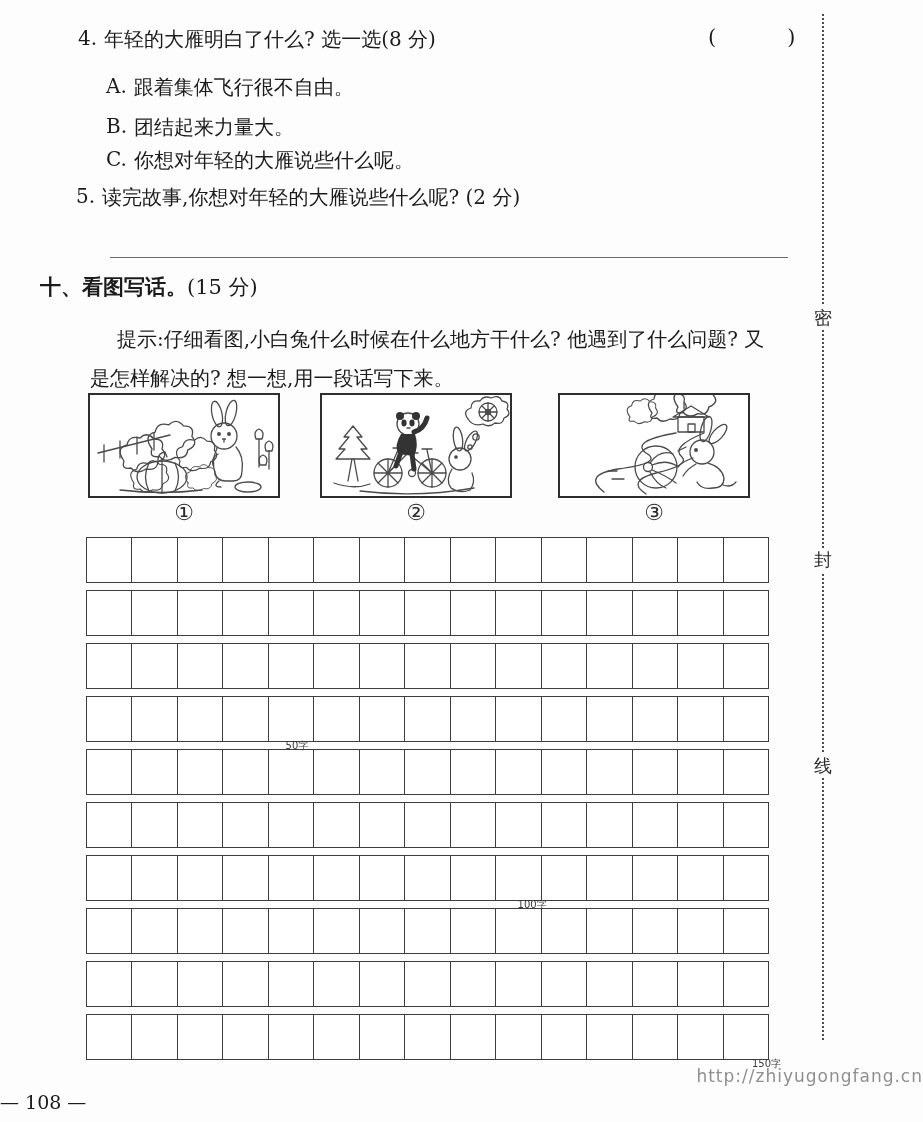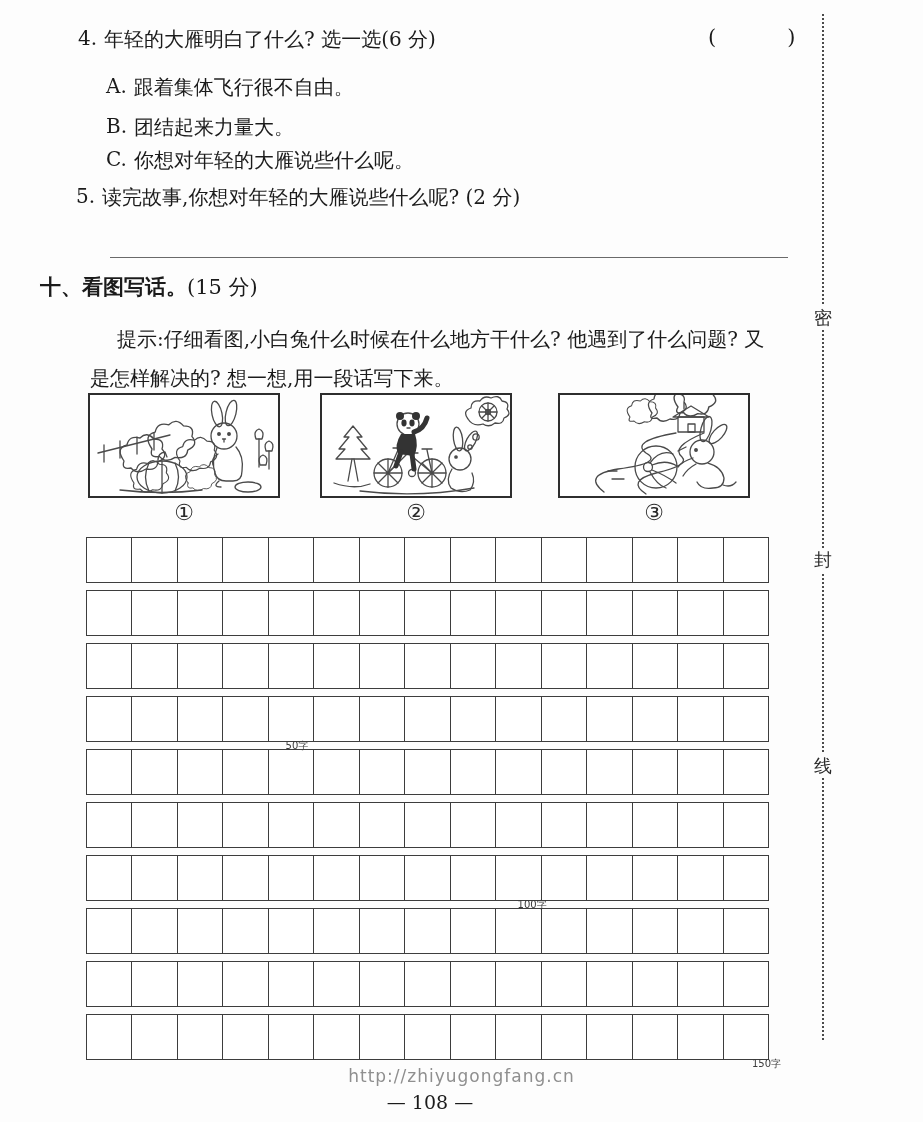--- a/index.html
+++ b/index.html
@@ -51,35 +51,35 @@
   .seal-line {
     border-left: 2px dotted #4a4a4a;
     width: 0; height: 1026px;
   }
   .seal-char {
     position: absolute; left: 812px; width: 22px;
     text-align: center; font-size: 18px; color: #2a2a2a;
     background: #fdfdfd;
   }
   .footer-url {
-    width: 100%; text-align: center;
+    width: 100%; text-align: right;
     font-family: "DejaVu Sans", "Liberation Sans", sans-serif;
     font-size: 17px; color: #8f8f8f; letter-spacing: 1px;
   }
   .page-num {
-    width: 860px; text-align: center;
+    width: 860px; text-align: left;
     font-size: 19px; color: #1b1b1b;
   }
 </style>
 </head>
 <body>
 
 <div class="abs row qtext" style="left:78px; top:26px;">
   <span>4.</span>
-  <span>年轻的大雁明白了什么? 选一选(6 分)</span>
+  <span>年轻的大雁明白了什么? 选一选(8 分)</span>
 </div>
 <div class="abs answer-parens" style="left:708px; top:23px;">(　　　)</div>
 
 <div class="abs row opt" style="left:106px; top:74px;">
   <span>A.</span>
   <span>跟着集体飞行很不自由。</span>
 </div>
 <div class="abs row opt" style="left:106px; top:114px;">
   <span>B.</span>
   <span>团结起来力量大。</span>

